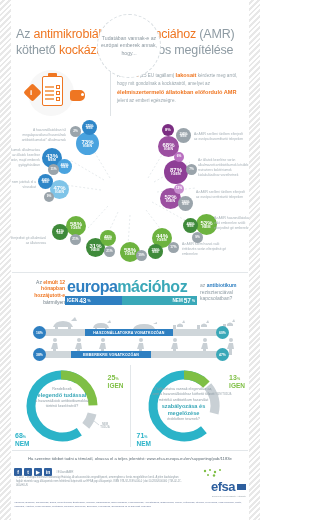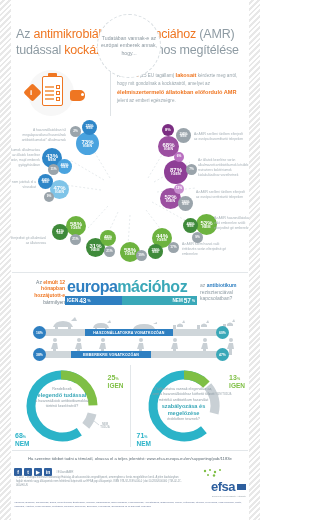--- a/index.html
+++ b/index.html
@@ -193,21 +193,21 @@
 </style>
 </head>
 <body>
 
 <div class="page">
   <div class="hatch-l"></div>
   <div class="hatch-r"></div>
 
   <div class="title">
     <div><span class="gy">Az </span><span class="or">antimikrobiális rezisztenciához</span><span class="gy"> (AMR)</span></div>
-    <div><span class="gy">tudással </span><span class="or">kockázatok</span><span class="gy"> általános megítélése</span></div>
+    <div><span class="gy">köthető </span><span class="or">kockázatok</span><span class="gy"> általános megítélése</span></div>
   </div>
 
   <div class="intro">
     <div class="clip-wrap">
       <div class="clip-circle"></div>
       <div class="clip-top"></div>
       <div class="clipboard"></div>
       <div class="clip-line" style="top:18px"></div>
       <div class="clip-line" style="top:22px"></div>
       <div class="clip-line" style="top:26px"></div>

